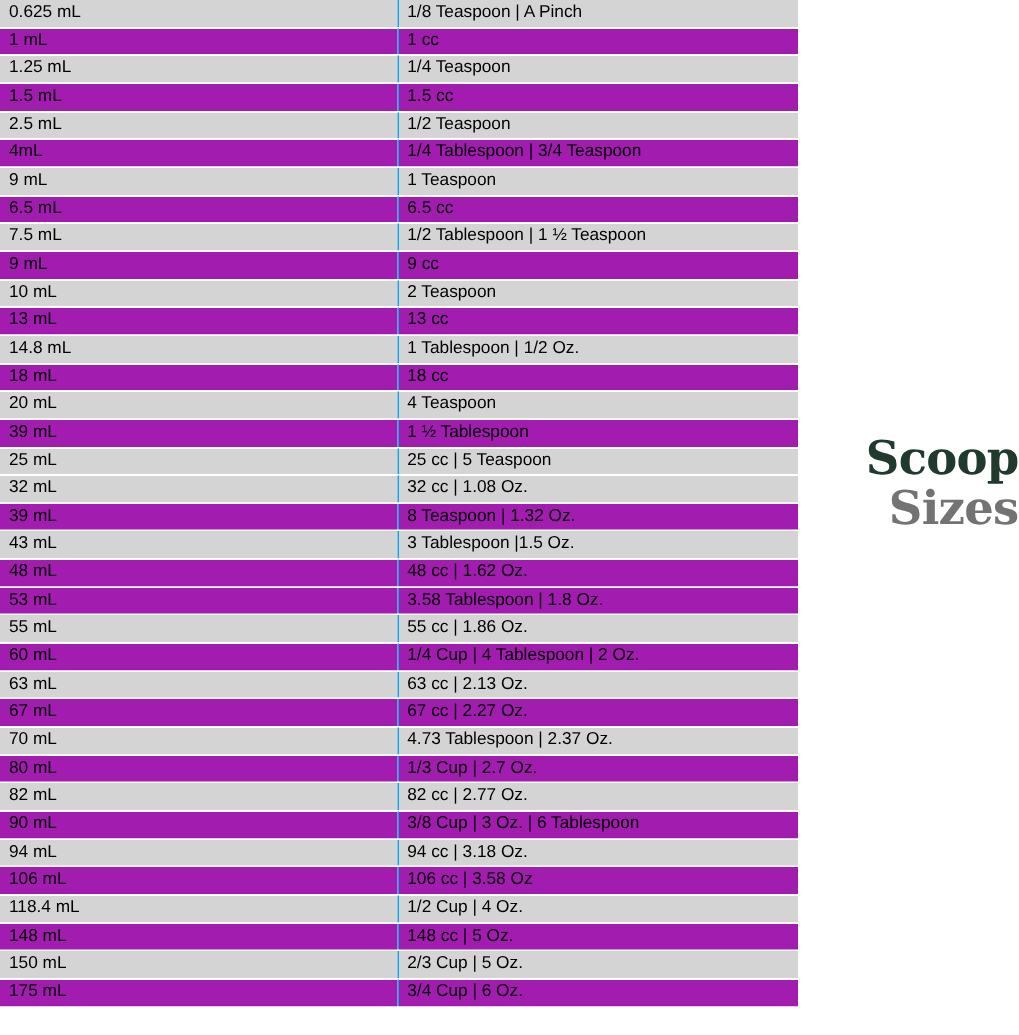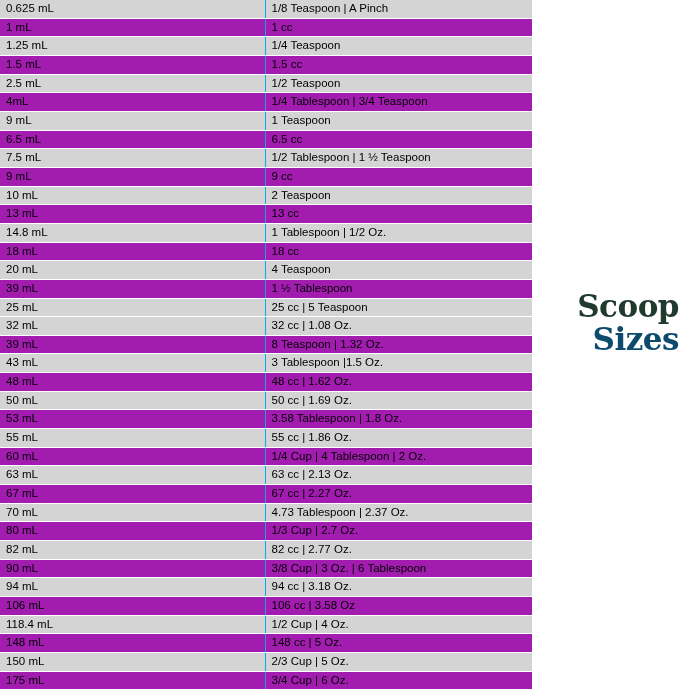--- a/index.html
+++ b/index.html
@@ -152,24 +152,20 @@
           <td class="col-eq">8 Teaspoon | 1.32 Oz.</td>
         </tr>
         <tr class="band-a">
           <td class="col-ml">43 mL</td>
           <td class="col-eq">3 Tablespoon |1.5 Oz.</td>
         </tr>
         <tr class="band-b">
           <td class="col-ml">48 mL</td>
           <td class="col-eq">48 cc | 1.62 Oz.</td>
         </tr>
-        <tr class="band-a">
-          <td class="col-ml">50 mL</td>
-          <td class="col-eq">50 cc | 1.69 Oz.</td>
-        </tr>
         <tr class="band-b">
           <td class="col-ml">53 mL</td>
           <td class="col-eq">3.58 Tablespoon | 1.8 Oz.</td>
         </tr>
         <tr class="band-a">
           <td class="col-ml">55 mL</td>
           <td class="col-eq">55 cc | 1.86 Oz.</td>
         </tr>
         <tr class="band-b">
           <td class="col-ml">60 mL</td>
@@ -221,16 +217,16 @@
         </tr>
         <tr class="band-b">
           <td class="col-ml">175 mL</td>
           <td class="col-eq">3/4 Cup | 6 Oz.</td>
         </tr>
       </tbody>
   </table>
 
   <div id="title-block">
     <div class="t-line line1" style="color: rgb(33, 58, 46);">Scoop</div>
-    <div class="t-line line2" style="color: #0c4a6e;">Sizes</div>
+    <div class="t-line line2" style="color: #737373;">Sizes</div>
   </div>
 
 </div>
 
 </body></html>

